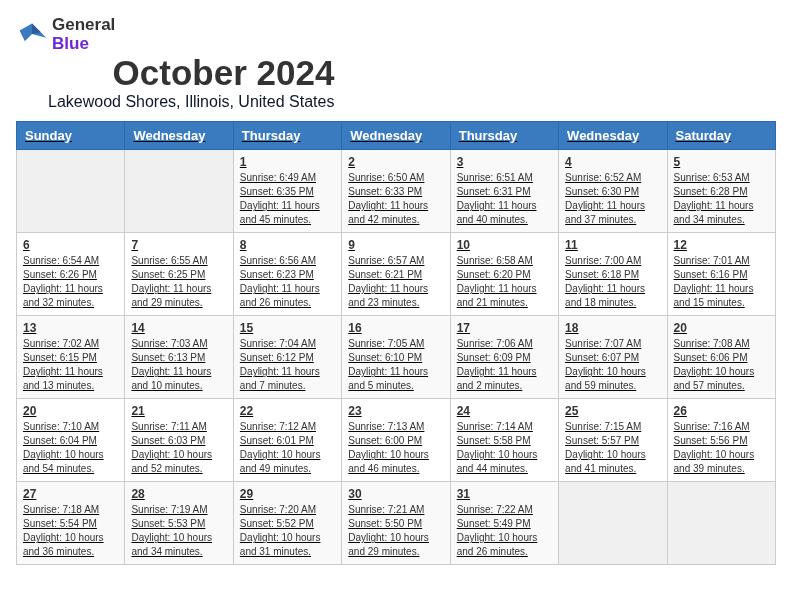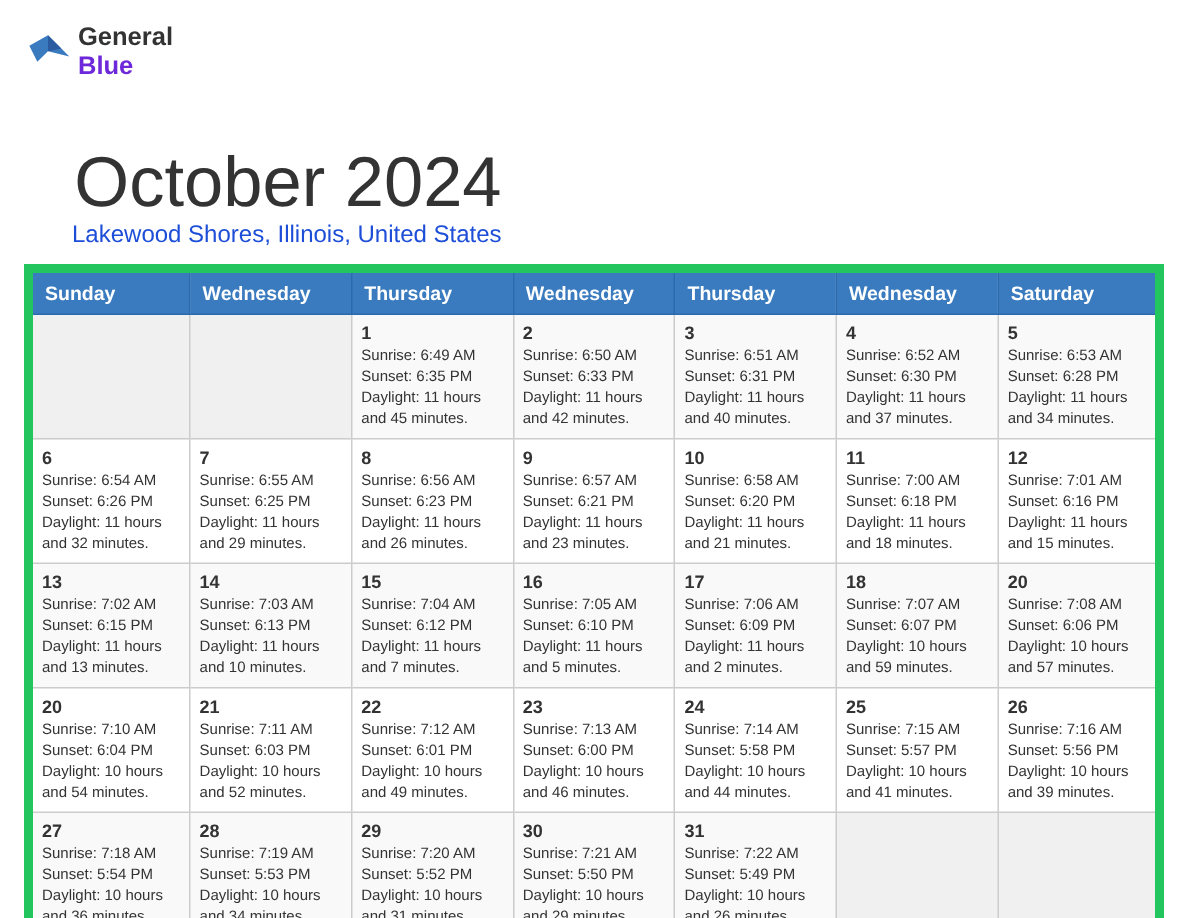--- a/index.html
+++ b/index.html
@@ -23,34 +23,34 @@
       gap: 4px;
     }
     .logo-bird {
       width: 32px;
       height: 28px;
     }
     .title-block {
       text-align: right;
     }
     .month-title {
-      font-size: 47px;
-      font-weight: normal;
+      font-size: 35px;
+      font-weight: bold;
       color: #333;
-      margin-top: 40px;
     }
     .location-title {
       font-size: 16px;
-      color: #1d4ed8;
+      color: #0f172a;
       padding-left: 32px;
     }
     table {
       width: 100%;
       border-collapse: collapse;
-      border: 6px solid #22c55e;
+      border: 1px solid #22c55e;
+      text-decoration: underline;
     }
     thead tr th {
       background-color: #3a7bbf;
       color: #fff;
       font-size: 13px;
       font-weight: bold;
       padding: 6px 8px;
       text-align: left;
       border: 1px solid #2a6aaf;
     }

